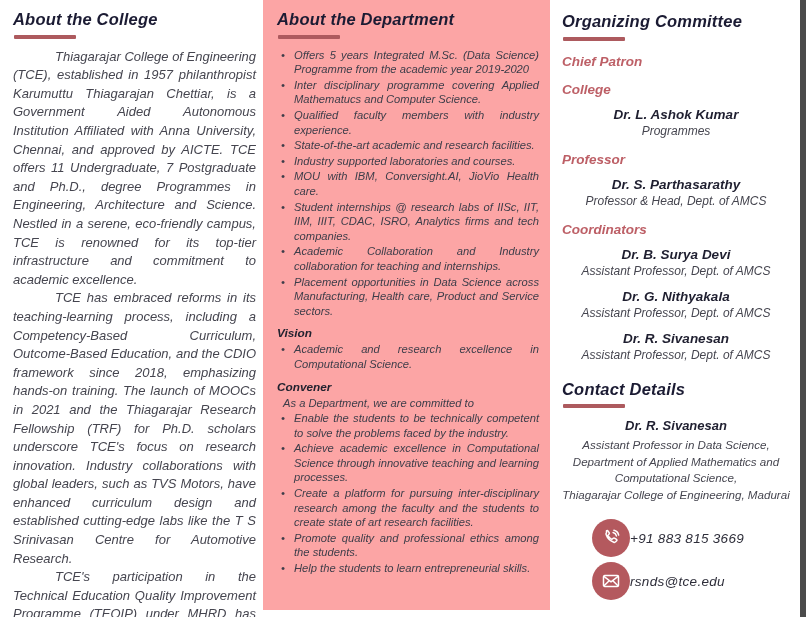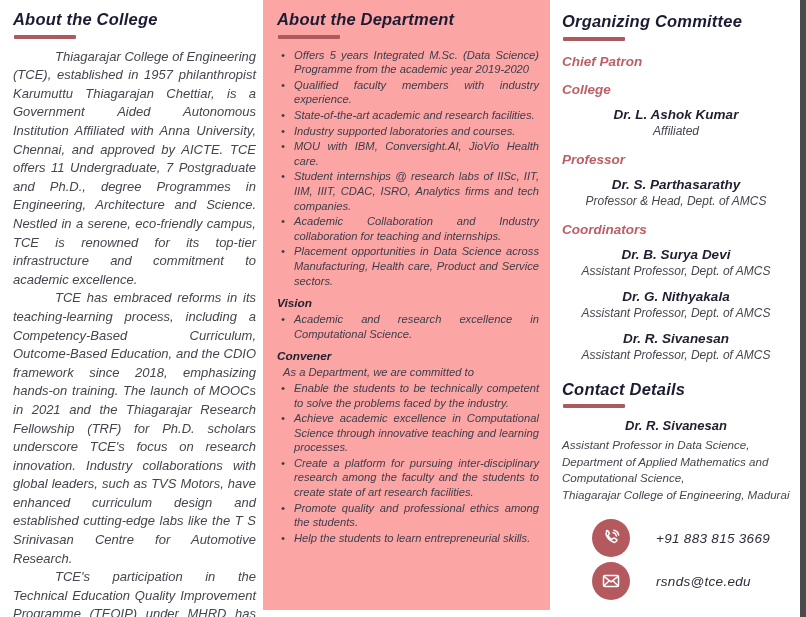--- a/index.html
+++ b/index.html
@@ -119,31 +119,30 @@
   }
 
   .contact-section { margin-top: 16px; }
   .contact-name {
     text-align: center;
     font-size: 13px;
     font-weight: bold;
     color: #1f1f30;
     margin: 10px 0 4px;
   }
-  .contact-address { }
+  .contact-address { text-align: center; }
   .contact-address div {
     font-size: 11.6px;
     line-height: 16.5px;
     color: #45454f;
   }
   .contact-rows { margin: 16px 0 0 30px; }
   .contact-row {
     display: flex;
     align-items: center;
-    gap: 26px;
     margin-bottom: 5px;
   }
   .icon-circle {
     width: 38px; height: 38px;
     border-radius: 50%;
     background: #b4595e;
     display: flex;
     align-items: center;
     justify-content: center;
     flex: 0 0 38px;
@@ -174,20 +173,21 @@
   </section>
 
   <section class="col-dept">
     <h2 class="sec-title">About the Department</h2>
     <div class="title-underline"></div>
 
     <ul class="bullets">
 
         <li>Offers 5 years Integrated M.Sc. (Data Science) Programme from the academic year 2019-2020</li>
 
+        <li>Inter disciplinary programme covering Applied Mathematucs and Computer Science.</li>
 
         <li>Qualified faculty members with industry experience.</li>
 
         <li>State-of-the-art academic and research facilities.</li>
 
         <li>Industry supported laboratories and courses.</li>
 
         <li>MOU with IBM, Conversight.AI, JioVio Health care.</li>
 
         <li>Student internships @ research labs of IISc, IIT, IIM, IIIT, CDAC, ISRO, Analytics firms and tech companies.</li>
@@ -229,21 +229,21 @@
         <div class="role-block">
           <div class="role-label">Chief Patron</div>
         </div>
 
         <div class="role-block">
           <div class="role-label">College</div>
           <div>
 
               <div class="member">
                 <div class="member-name">Dr. L. Ashok Kumar</div>
-                <div class="member-desig">Affiliated</div>
+                <div class="member-desig">Programmes</div>
               </div>
             </div>
         </div>
 
         <div class="role-block">
           <div class="role-label">Professor</div>
           <div>
 
               <div class="member">
                 <div class="member-name">Dr. S. Parthasarathy</div>

